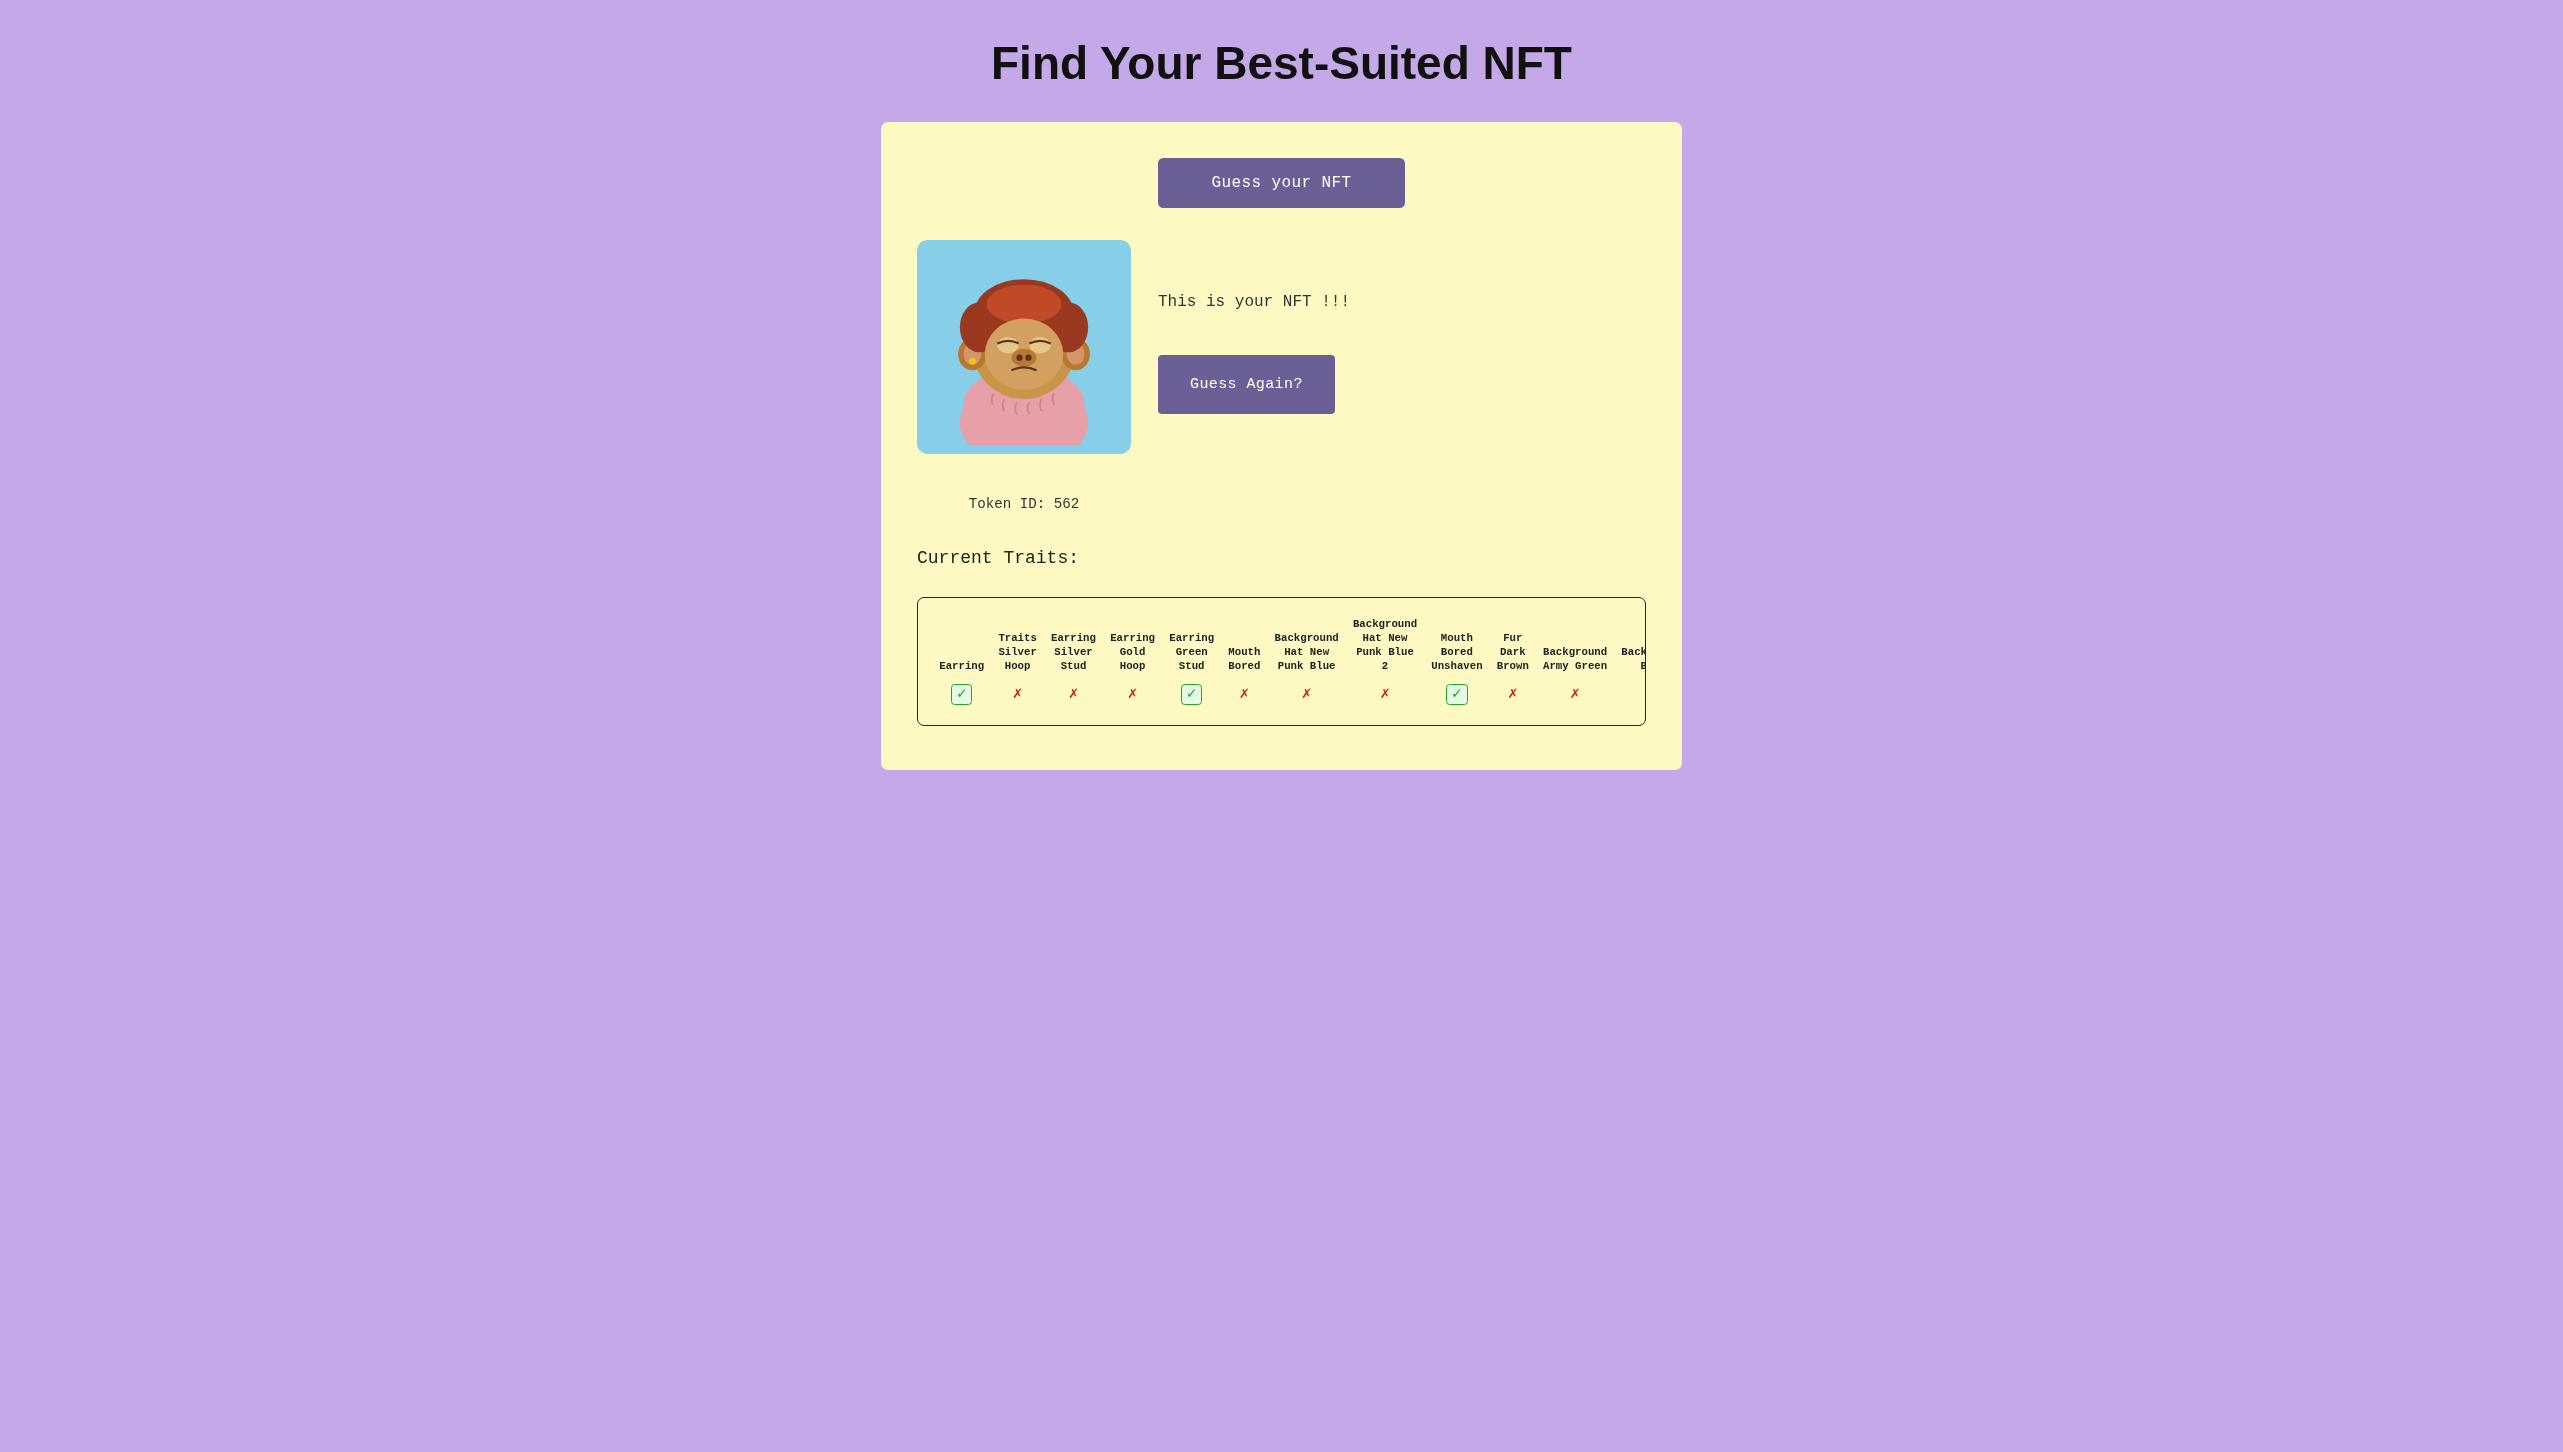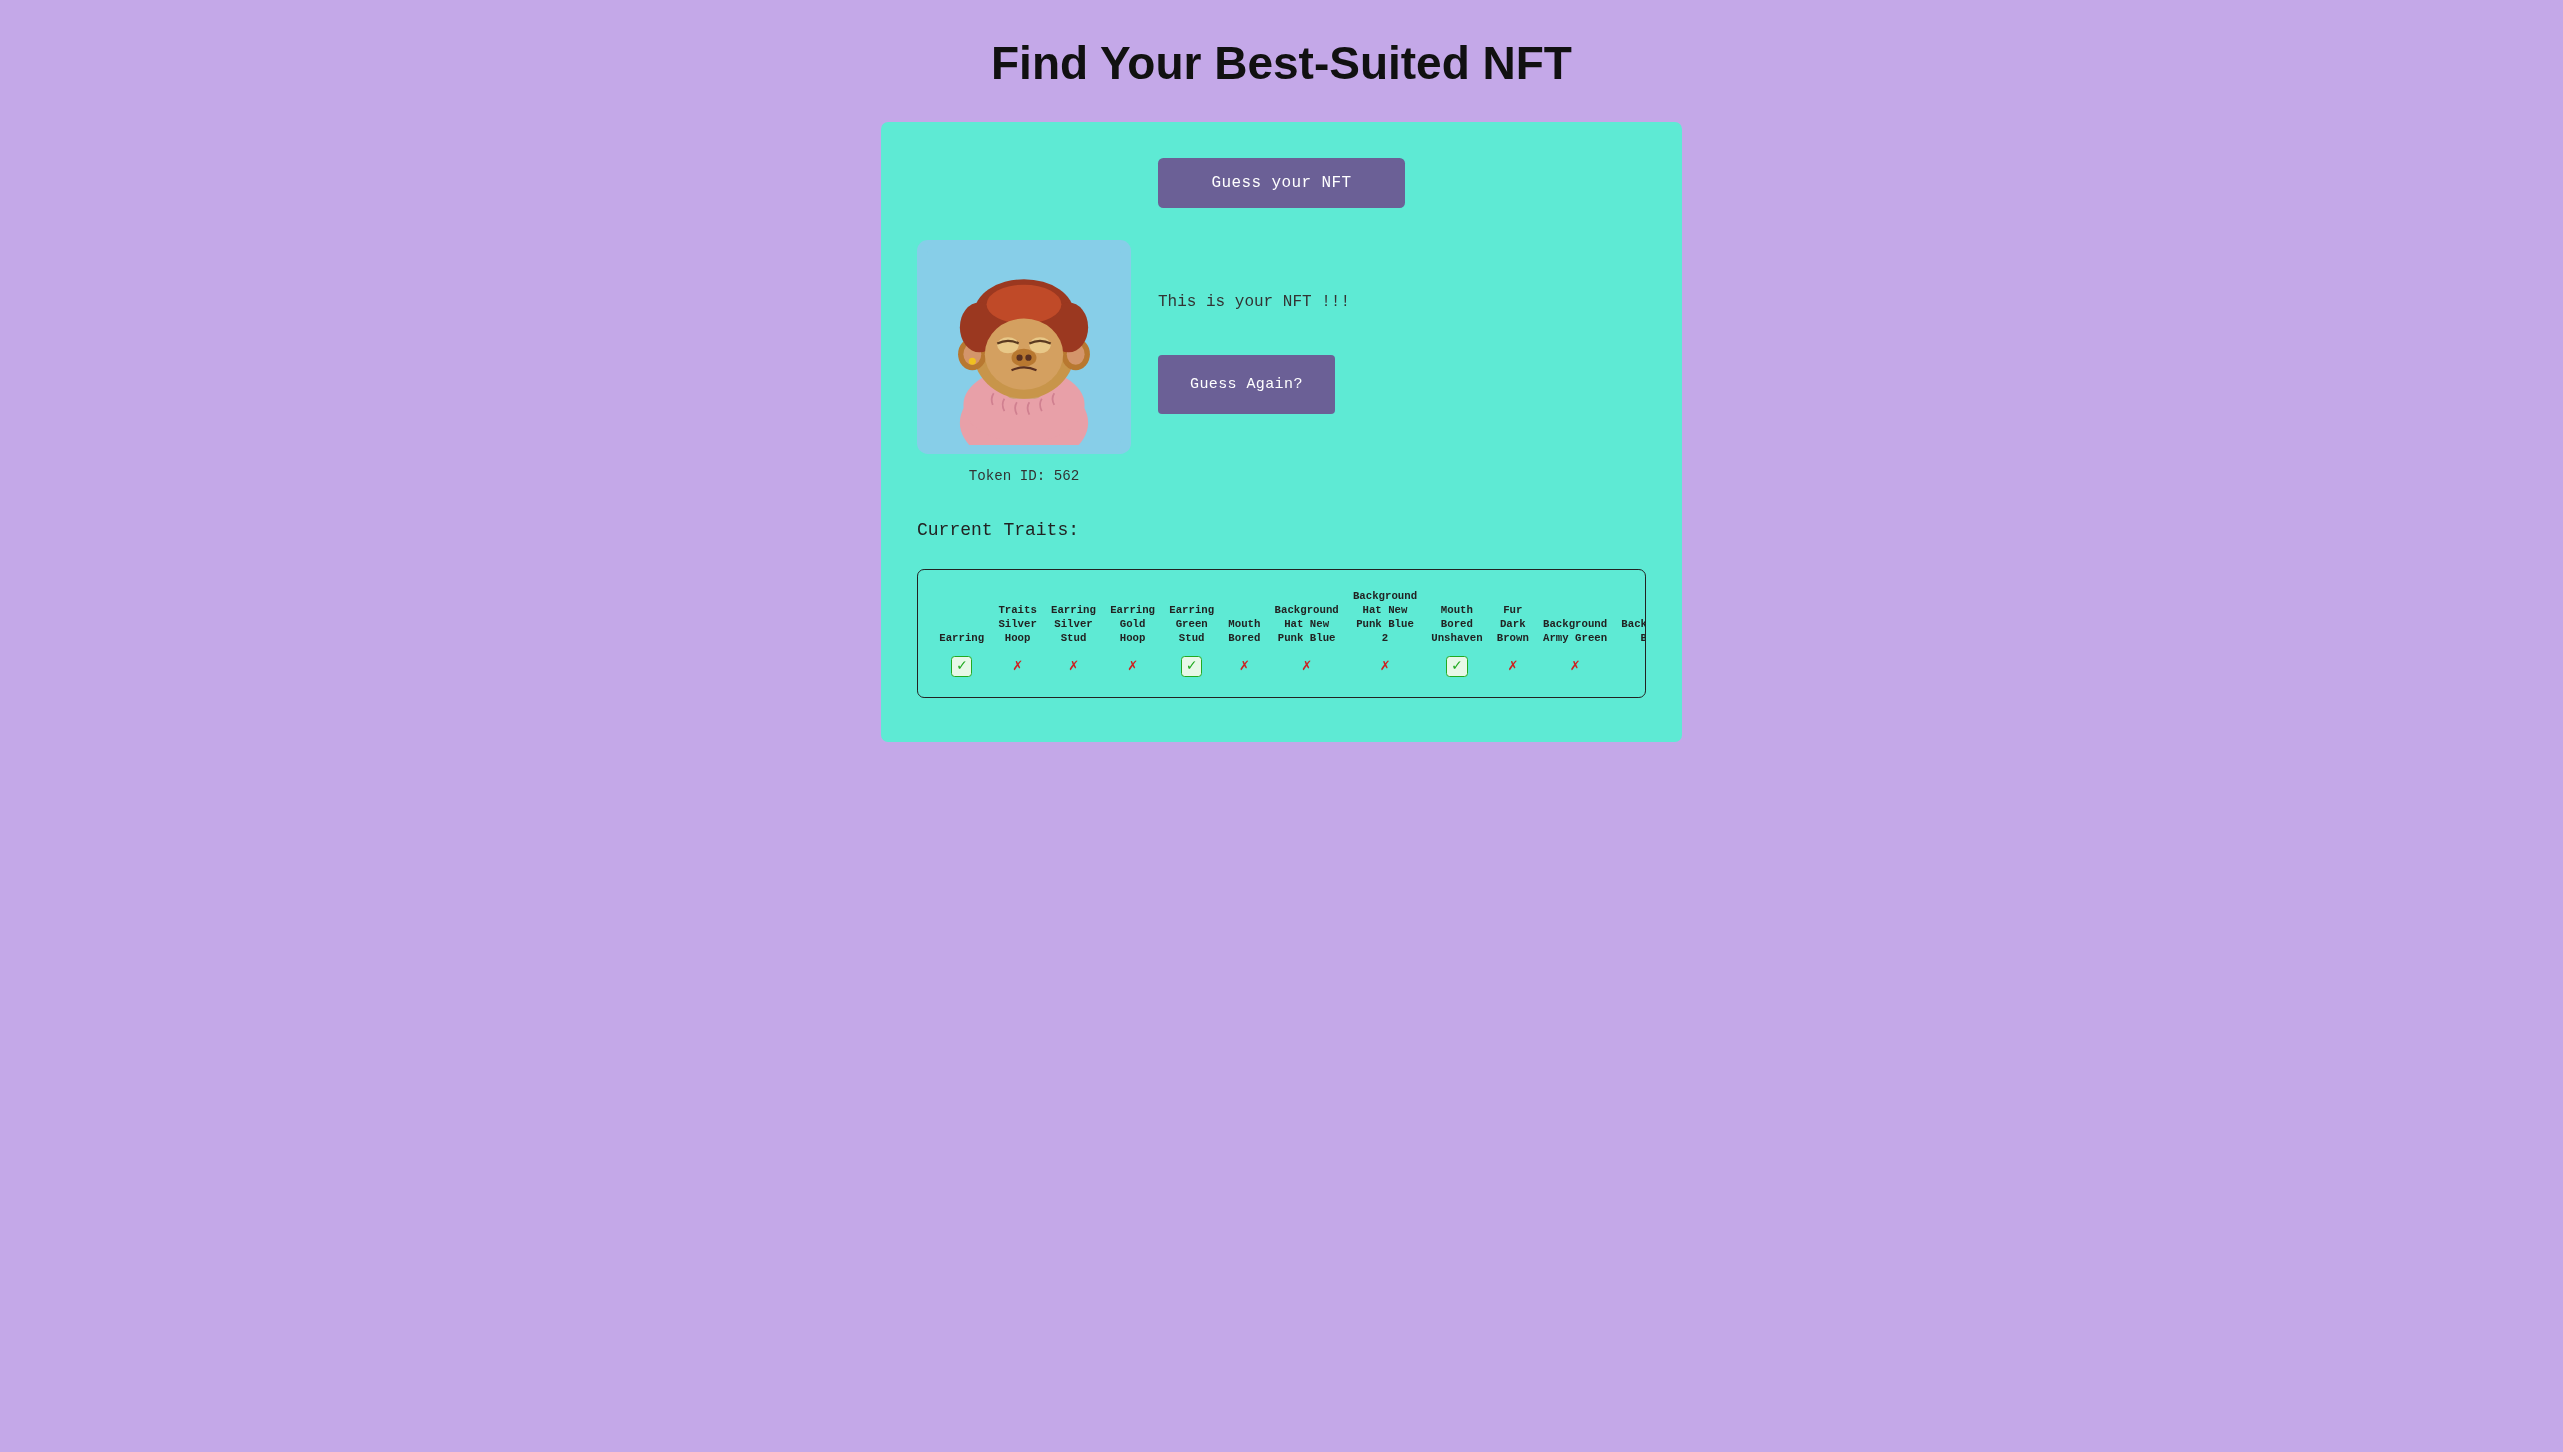--- a/index.html
+++ b/index.html
@@ -13,21 +13,21 @@
       padding: 36px 18px;
     }
     .page-title {
       font-size: 46px;
       font-weight: 900;
       color: #111;
       margin-bottom: 32px;
       font-family: Arial, Helvetica, sans-serif;
     }
     .main-card {
-      background: #5eead4;
+      background: #fef9c3;
       border-radius: 7.1px;
       width: 801px;
       max-width: 98vw;
       padding: 36px 36px 44px 36px;
       display: flex;
       flex-direction: column;
       align-items: center;
     }
     .guess-btn {
       background: #6b6096;
@@ -45,20 +45,21 @@
       display: flex;
       flex-direction: row;
       align-items: flex-start;
       width: 100%;
       gap: 27px;
     }
     .nft-section {
       display: flex;
       flex-direction: column;
       align-items: center;
+      gap: 28px;
     }
     .nft-image-box {
       width: 214px;
       height: 214px;
       background: #87cee8;
       border-radius: 10.7px;
       display: flex;
       align-items: center;
       justify-content: center;
       overflow: hidden;

